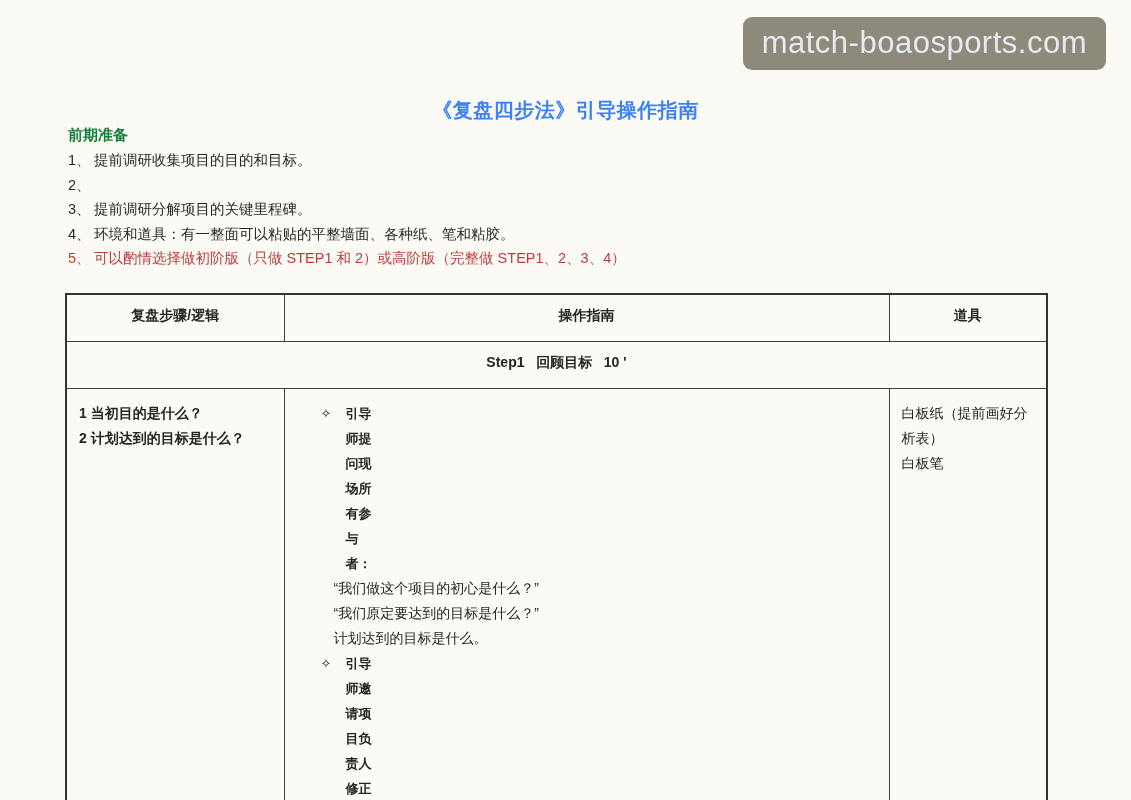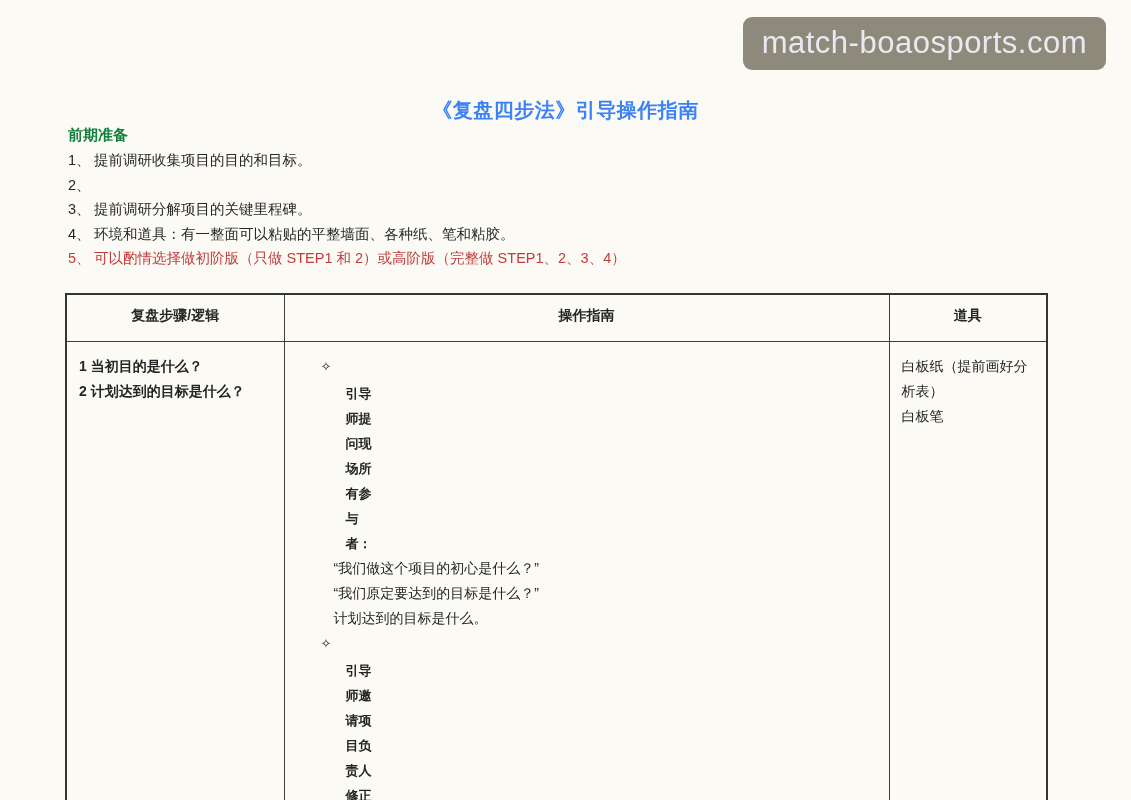--- a/index.html
+++ b/index.html
@@ -48,21 +48,21 @@
   tr.row-0-0{height:177px;}
 
   .line{line-height:25px;white-space:pre-wrap;}
   .b{font-weight:700;}
 
   .logic-cell{padding:4px 6px 0 7px;font-size:14.5px;}
 
   .guide-cell{padding:3px 8px 0 5px;}
   .guide-cell .line.bullet{display:flex;}
   .guide-cell .bullet{flex:none;width:37px;padding-left:12px;box-sizing:border-box;font-size:13px;}
-  .guide-cell .btext{flex:1;margin-top:27px;}
+  .guide-cell .btext{flex:1;}
   .guide-cell .line.indent{padding-left:37px;}
 
   .props-cell{padding:4px 8px 0 10px;}
 </style>
 </head>
 <body>
 
 <div class="page">
   <div class="watermark">match-boaosports.com</div>
   <div class="title">《复盘四步法》引导操作指南</div>
@@ -85,20 +85,23 @@
         <col style="width:158px">
       </colgroup>
     <thead>
         <tr id="thead-row">
           <th class="colhead">复盘步骤/逻辑</th>
           <th class="colhead">操作指南</th>
           <th class="colhead">道具</th>
         </tr>
       </thead>
     <tbody id="tbody">
+        <tr>
+          <td class="step" colspan="3">Step1   回顾目标   10 '</td>
+        </tr>
         <tr class="row-0-0">
           <td class="logic-cell">
             <div class="line plain"><span class="b">1 当初目的是什么？</span></div>
             <div class="line plain"><span class="b">2 计划达到的目标是什么？</span></div>
           </td>
           <td class="guide-cell">
             <div class="line bullet"><span class="bullet">✧</span><span class="btext"><span class="b">引导师提问现场所有参与者：</span></span></div>
             <div class="line indent"><span>“我们做这个项目的初心是什么？”</span></div>
             <div class="line indent"><span>“我们原定要达到的目标是什么？”</span></div>
             <div class="line indent"><span>计划达到的目标是什么。</span></div>

